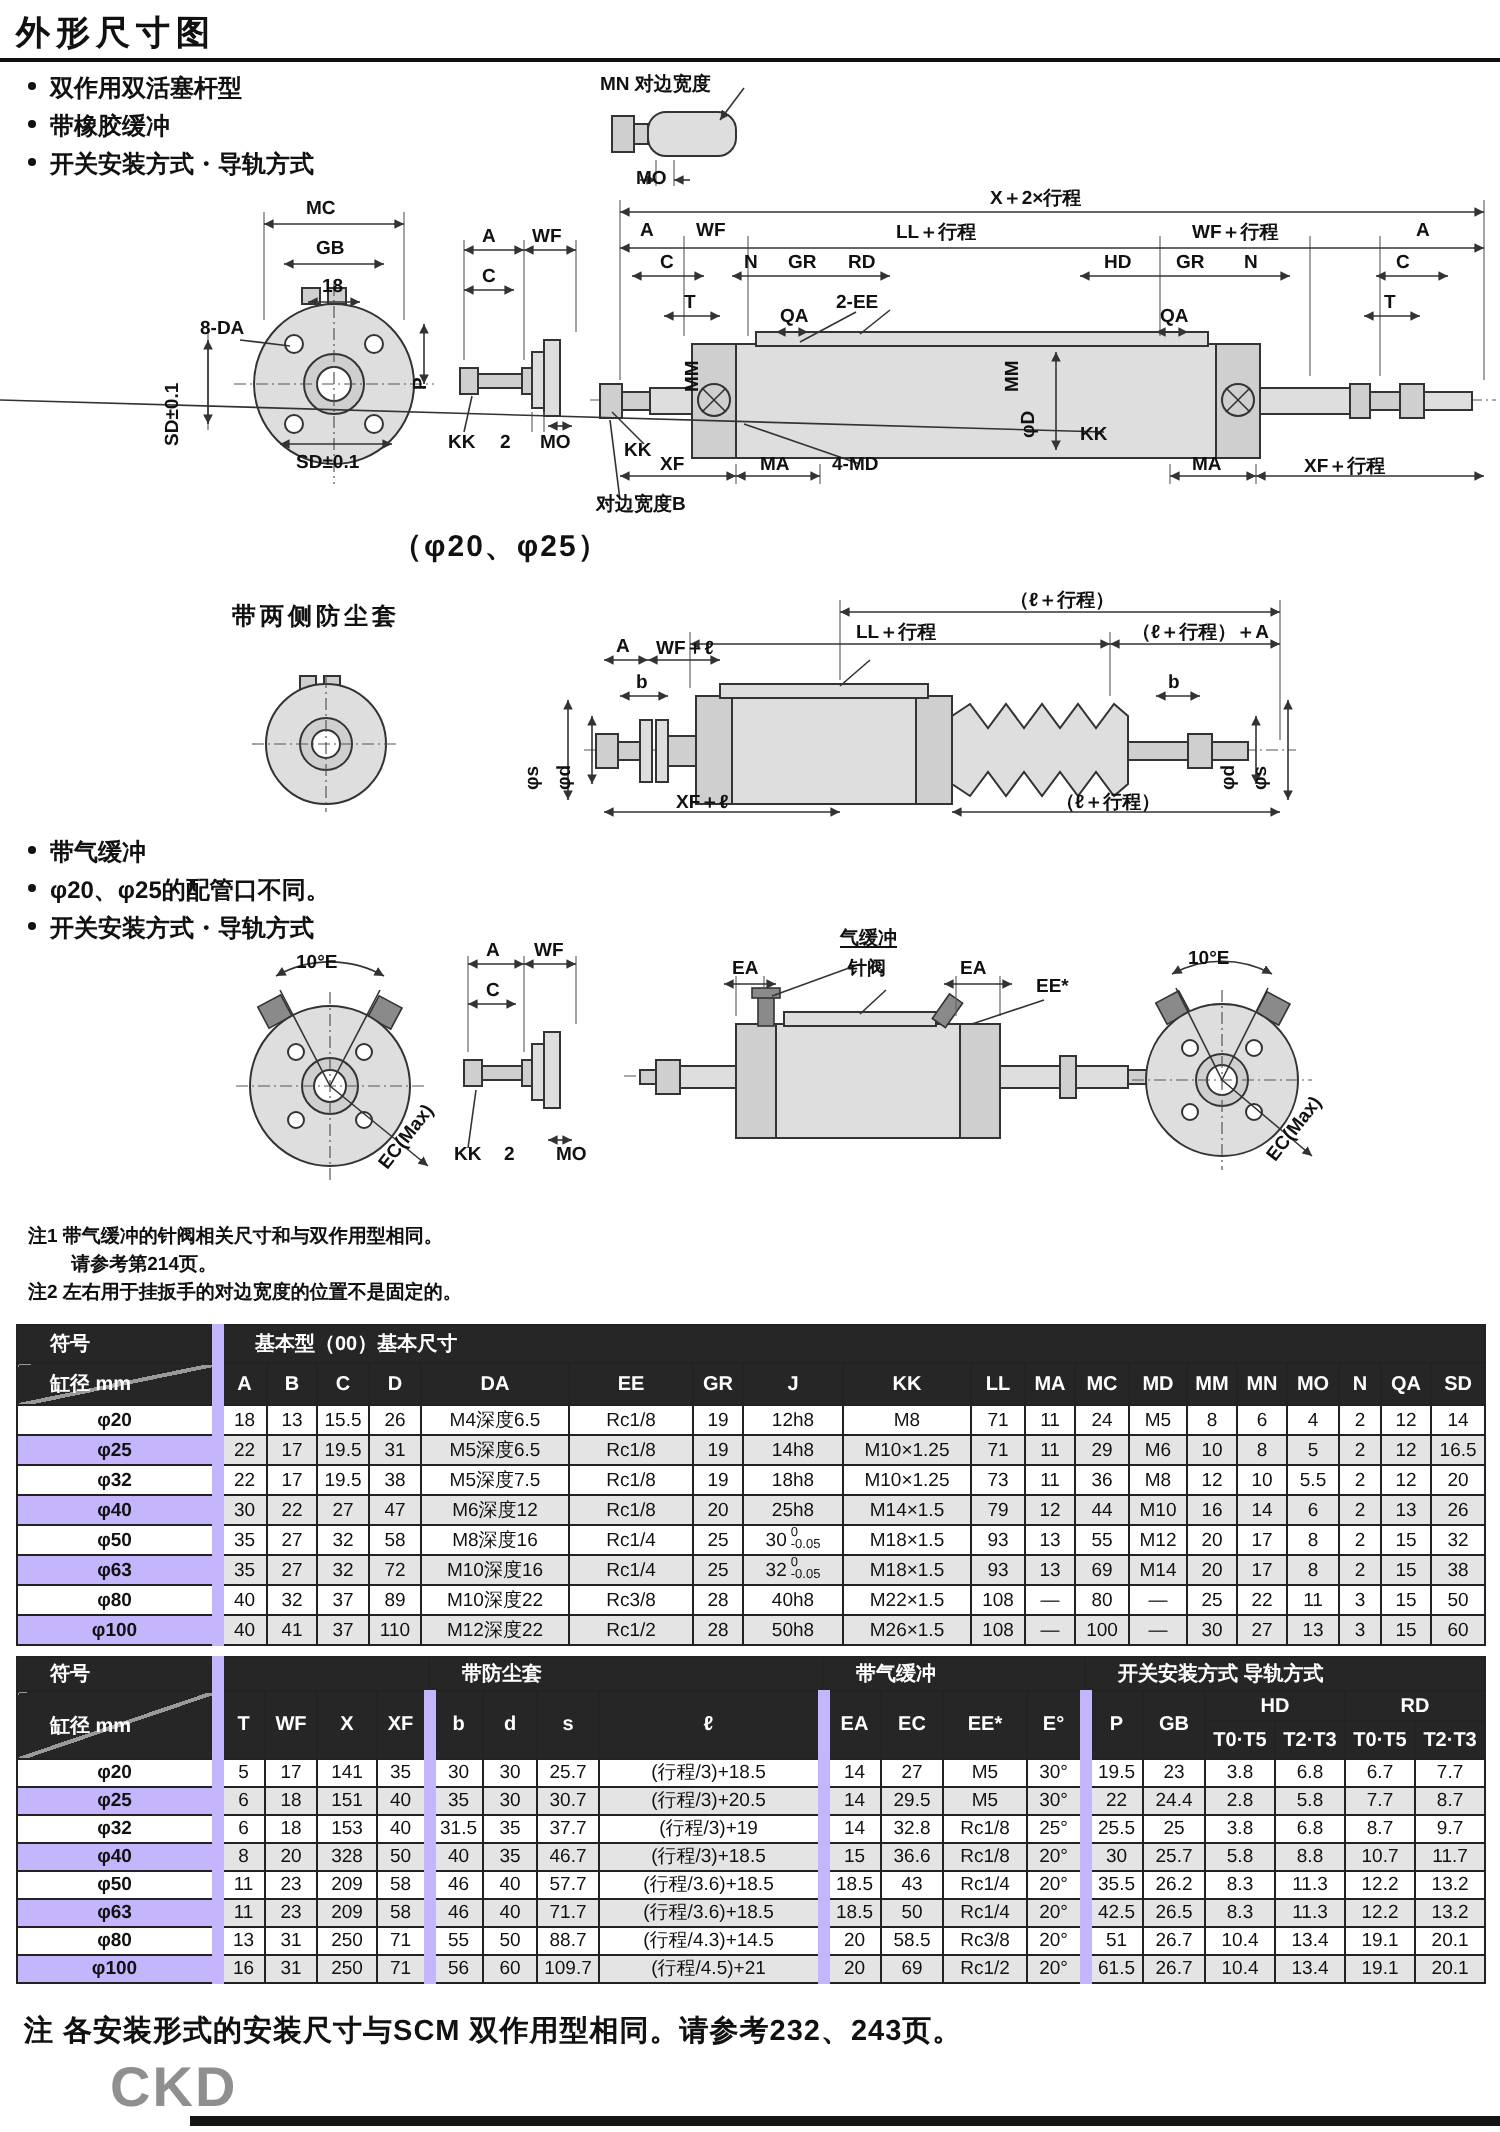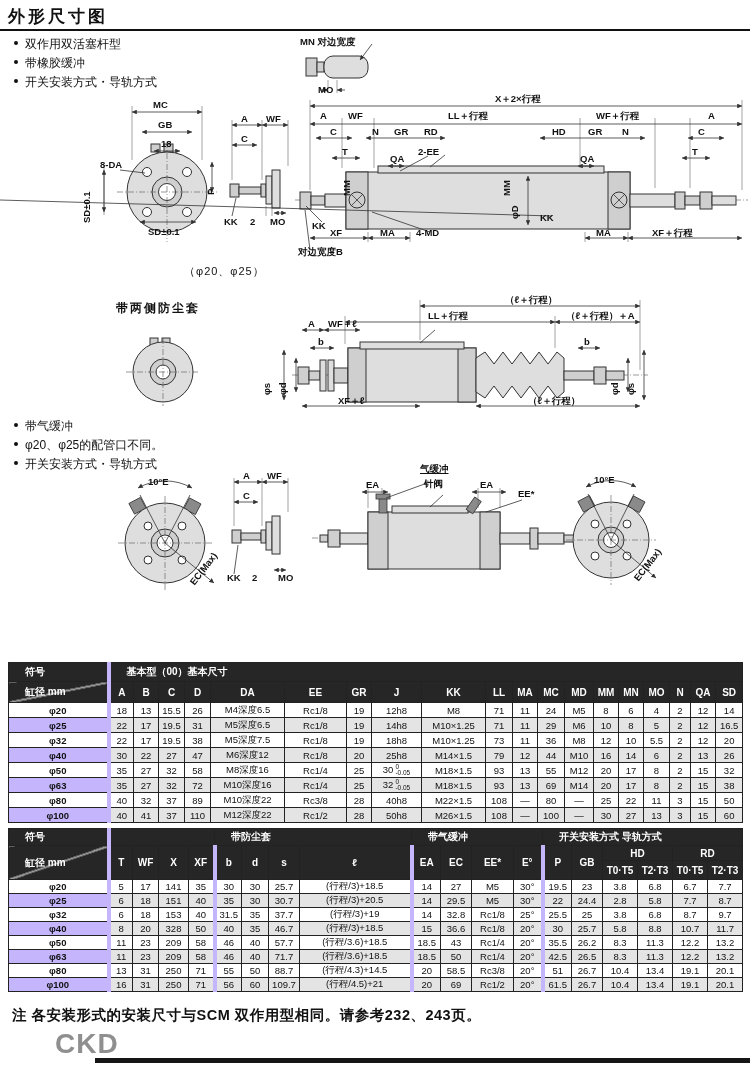--- a/index.html
+++ b/index.html
@@ -1,27 +1,27 @@
 <!DOCTYPE html>
 <html><head>
 <meta charset="utf-8">
 <style>
   html,body{margin:0;padding:0;background:#fff;}
   .page{position:relative;width:750px;height:1066px;background:#fff;overflow:hidden;
         font-family:"Liberation Sans","DejaVu Sans",sans-serif;color:#111;}
   .title{position:absolute;left:8px;top:5px;font-size:17px;font-weight:bold;letter-spacing:3px;}
   .titlerule{position:absolute;left:0;top:29px;width:750px;height:2px;background:#111;}
-  .bullets{position:absolute;font-size:12px;font-weight:normal;line-height:19px;}
+  .bullets{position:absolute;font-size:12px;font-weight:bold;line-height:19px;}
   .bullets div::before{content:"";display:inline-block;width:4px;height:4px;background:#111;border-radius:50%;margin:0 7px 3px 0;}
   .b1{left:14px;top:35px;}
   .b2{left:14px;top:417px;}
   .lbl{position:absolute;font-size:9.5px;font-weight:600;white-space:nowrap;color:#111;}
   .v{transform:rotate(-90deg);transform-origin:left bottom;}
   .d50{transform:rotate(-52deg);transform-origin:left bottom;}
-  .sizenote{position:absolute;left:184px;top:264px;font-size:11px;font-weight:normal;letter-spacing:1px;}
+  .sizenote{position:absolute;left:196px;top:264px;font-size:15px;font-weight:bold;letter-spacing:1px;}
   .boottitle{position:absolute;left:116px;top:300px;font-size:12px;font-weight:bold;letter-spacing:2px;}
   .notes{position:absolute;font-size:9.5px;line-height:14px;font-weight:600;white-space:nowrap;}
   .nL{left:14px;top:612px;}
   .nR{left:378px;top:612px;}
   table{border-collapse:collapse;table-layout:fixed;position:absolute;left:8px;background:#fff;}
   #t1{top:662px;width:734px;}
   #t2{top:828px;width:734px;}
   th,td{border:1px solid #222;font-size:9.5px;font-weight:normal;text-align:center;padding:0;overflow:hidden;white-space:nowrap;}
   thead th{background:#262626;color:#fff;font-weight:bold;font-size:10px;}
   thead .lft{text-align:left;padding-left:16px;}
@@ -29,21 +29,21 @@
   #t1 thead tr:nth-child(1) th{height:18px;}
   #t1 thead tr:nth-child(2) th{height:20px;}
   #t1 tbody tr{height:15px;}
   #t2 thead tr:nth-child(1) th{height:16px;}
   #t2 thead tr:nth-child(2) th{height:14px;}
   #t2 thead tr:nth-child(3) th{height:18px;}
   #t2 tbody tr{height:14px;}
   tbody tr.alt td, tbody tr.alt th{background:#e4e4e4;}
   tbody th.bore{font-weight:600;background:#fff;}
   tbody tr.alt th.bore{background:#c4b5fd;}
-  .gb{border-left:4px solid #c4b5fd;}
+  .gb{border-left:6px solid #c4b5fd;}
   .tolw{display:inline-flex;flex-direction:column;font-size:6.5px;line-height:6.5px;vertical-align:middle;margin-left:2px;text-align:left;}
   .fnote{position:absolute;left:12px;top:1006px;font-size:14.5px;font-weight:bold;letter-spacing:0.5px;}
   .logo{position:absolute;left:55px;top:1028px;font-size:28px;font-weight:bold;color:#8f8f8f;letter-spacing:1px;font-family:"Liberation Sans",sans-serif;}
   .bbar{position:absolute;left:95px;top:1058px;width:655px;height:5px;background:#151515;}
   svg.art{position:absolute;left:0;top:0;}
   .shape{fill:#dedede;stroke:#333;stroke-width:1;}
   .shape2{fill:#cfcfcf;stroke:#333;stroke-width:1;}
   .dark{fill:#8a8a8a;stroke:#333;stroke-width:0.8;}
   .hole{fill:#fff;stroke:#333;stroke-width:1;}
   .dl{stroke:#333;stroke-width:0.8;fill:none;}
@@ -394,20 +394,25 @@
   <span class="lbl d50" style="left:196px;top:576px;">EC(Max)</span>
   <span class="lbl" style="left:594px;top:474px;">10°E</span>
   <span class="lbl d50" style="left:640px;top:572px;">EC(Max)</span>
   <span class="lbl" style="left:243px;top:470px;">A</span>
   <span class="lbl" style="left:267px;top:470px;">WF</span>
   <span class="lbl" style="left:243px;top:490px;">C</span>
   <span class="lbl" style="left:227px;top:572px;">KK</span>
   <span class="lbl" style="left:252px;top:572px;">2</span>
   <span class="lbl" style="left:278px;top:572px;">MO</span>
 
+  <div class="notes nL">
+    <div>注1  带气缓冲的针阀相关尺寸和与双作用型相同。</div>
+    <div>　　  请参考第214页。</div>
+    <div>注2  左右用于挂扳手的对边宽度的位置不是固定的。</div>
+  </div>
 
   <table id="t1">
     <colgroup>
       <col style="width:100px">
         <col style="width:25px">
         <col style="width:25px">
         <col style="width:26px">
       <col style="width:26px">
         <col style="width:74px">
         <col style="width:62px">

